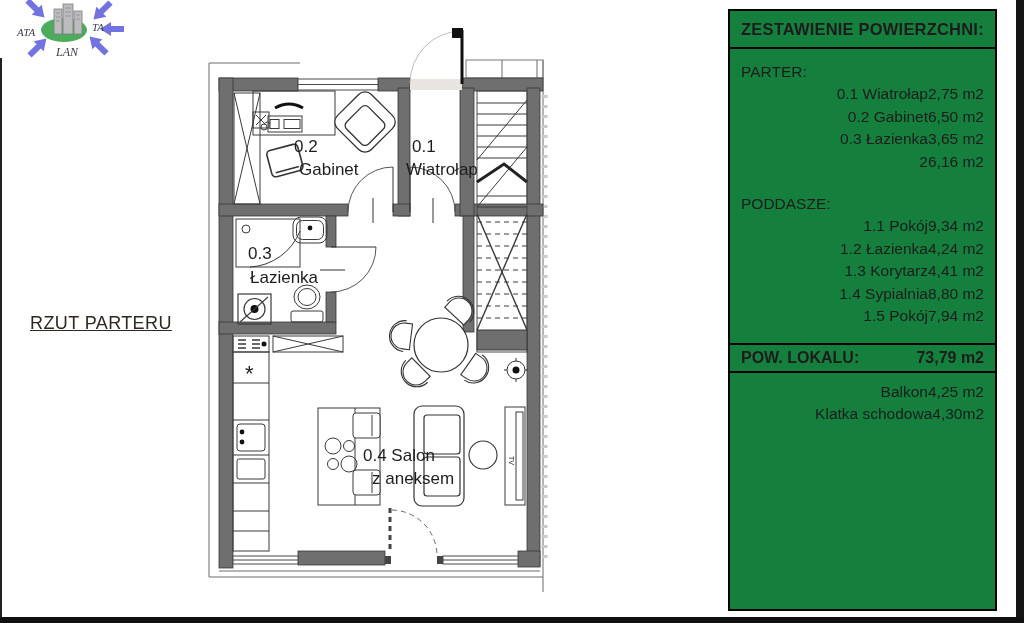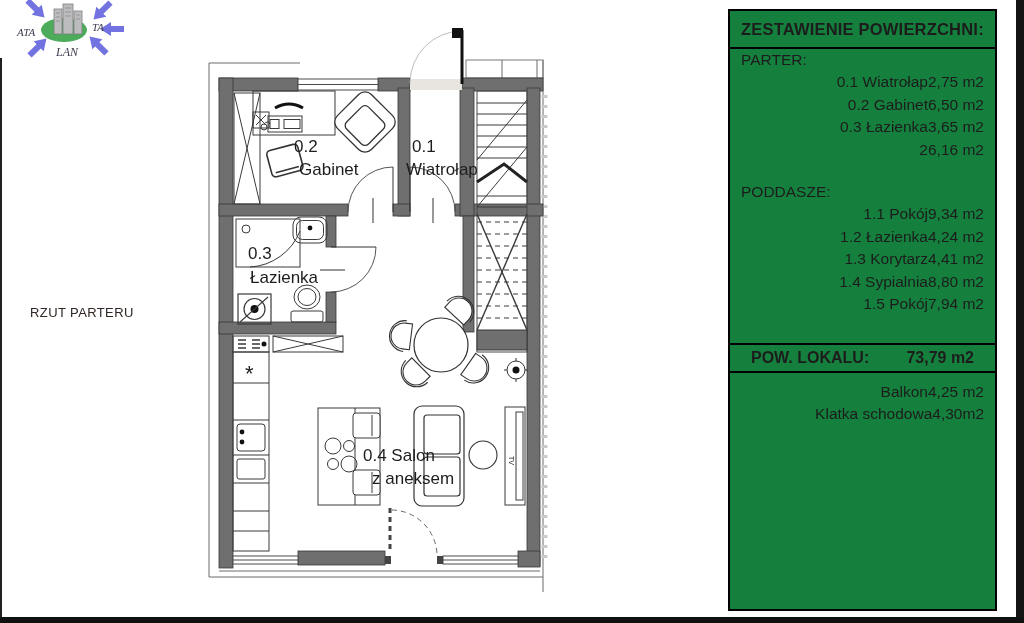--- a/index.html
+++ b/index.html
@@ -9,35 +9,35 @@
   }
   
   .edge-right{position:absolute;right:0;top:0;width:8px;height:623px;background:#141414;}
   .edge-bottom{position:absolute;left:0;bottom:0;width:1024px;height:6px;background:#101010;}
   .edge-left{position:absolute;left:0;top:58px;width:2px;height:559px;background:#202020;}
   
   .plan-wrap{position:absolute;left:0;top:0;width:1024px;height:623px;}
   svg text{font-family:"Liberation Sans", sans-serif;fill:#1d1d1d;}
   
   .caption{
-    position:absolute;left:30px;top:305px;font-size:13px;letter-spacing:.4px;
-    color:#2e2723;white-space:nowrap;
+    position:absolute;left:30px;top:313px;font-size:18px;letter-spacing:.4px;
+    color:#2e2723;white-space:nowrap;text-decoration:underline;
   }
   
   .panel{position:absolute;left:728px;top:9px;width:269px;font-size:15.5px;}
   .pbox{border:2px solid #000;background:#15803d;box-sizing:border-box;}
   .pbox + .pbox{margin-top:-2px;}
   .ptitle{height:40px;display:flex;align-items:center;padding:0 11px;
           font-weight:bold;font-size:16.5px;letter-spacing:.2px;}
-  .pmain{height:298px;padding:0 11px 0 11px;}
+  .pmain{height:298px;padding:12px 11px 0 11px;}
   .prow{display:flex;justify-content:flex-end;line-height:22.4px;white-space:nowrap;}
   .pheading{line-height:22.4px;}
   .psec-gap{height:20px;}
   .ptotal{height:30px;display:flex;align-items:center;justify-content:space-between;
-          padding:0 21px;font-weight:bold;font-size:16px;}
+          padding:0 11px;font-weight:bold;font-size:16px;}
   .pextra{height:240px;padding:8px 11px 0 13px;}
   .val{text-align:right;}
   
   .logo{position:absolute;left:16px;top:0;width:110px;height:60px;}
   .logo text{font-family:"Liberation Serif", serif;font-style:italic;fill:#3c3c4e;}
 </style>
 </head>
 <body>
 
 <div class="plan-wrap">

